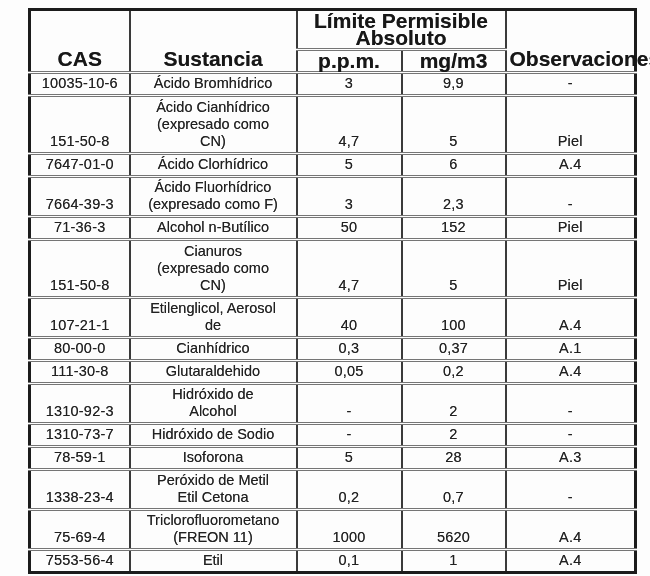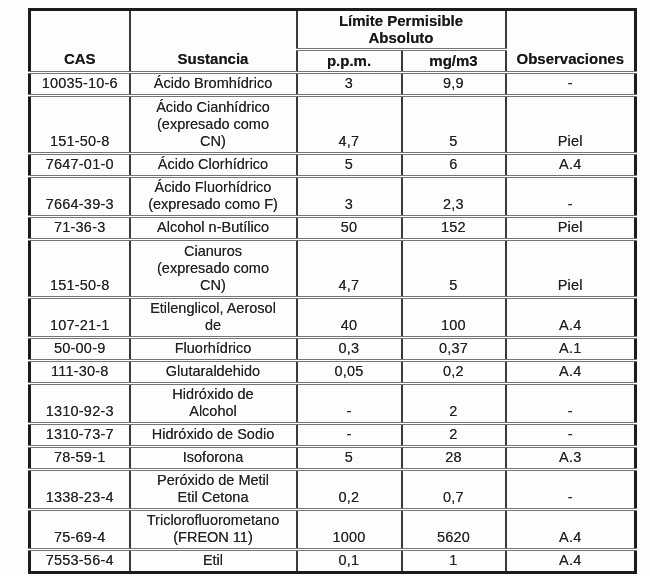--- a/index.html
+++ b/index.html
@@ -38,21 +38,21 @@
     font-size: 14.5px;
     line-height: 17px;
     border-left: 2px solid #3a3a3a;
     border-right: 2px solid #3a3a3a;
     border-top: 3px double #757575;
     text-shadow: 0 0 0.6px rgba(25,25,25,0.65);
   }
   thead tr.hrow1 th { border-top: none; }
   th {
     font-weight: bold;
-    font-size: 15px;
+    font-size: 21px;
     color: #171717;
   }
   th.merged { padding-bottom: 4px; }
   .pre { white-space: pre-line; }
   td.cas, td.num, td.obs { letter-spacing: 0.2px; }
 </style>
 </head>
 <body>
 
 <div class="page">
@@ -127,22 +127,22 @@
       </tr>
       <tr style="height:38px">
         <td class="cas">107-21-1</td>
         <td class="sust pre">Etilenglicol, Aerosol
 de</td>
         <td class="num">40</td>
         <td class="num">100</td>
         <td class="obs">A.4</td>
       </tr>
       <tr>
-        <td class="cas">50-00-9</td>
-        <td class="sust pre">Fluorhídrico</td>
+        <td class="cas">80-00-0</td>
+        <td class="sust pre">Cianhídrico</td>
         <td class="num">0,3</td>
         <td class="num">0,37</td>
         <td class="obs">A.1</td>
       </tr>
       <tr>
         <td class="cas">111-30-8</td>
         <td class="sust pre">Glutaraldehido</td>
         <td class="num">0,05</td>
         <td class="num">0,2</td>
         <td class="obs">A.4</td>

